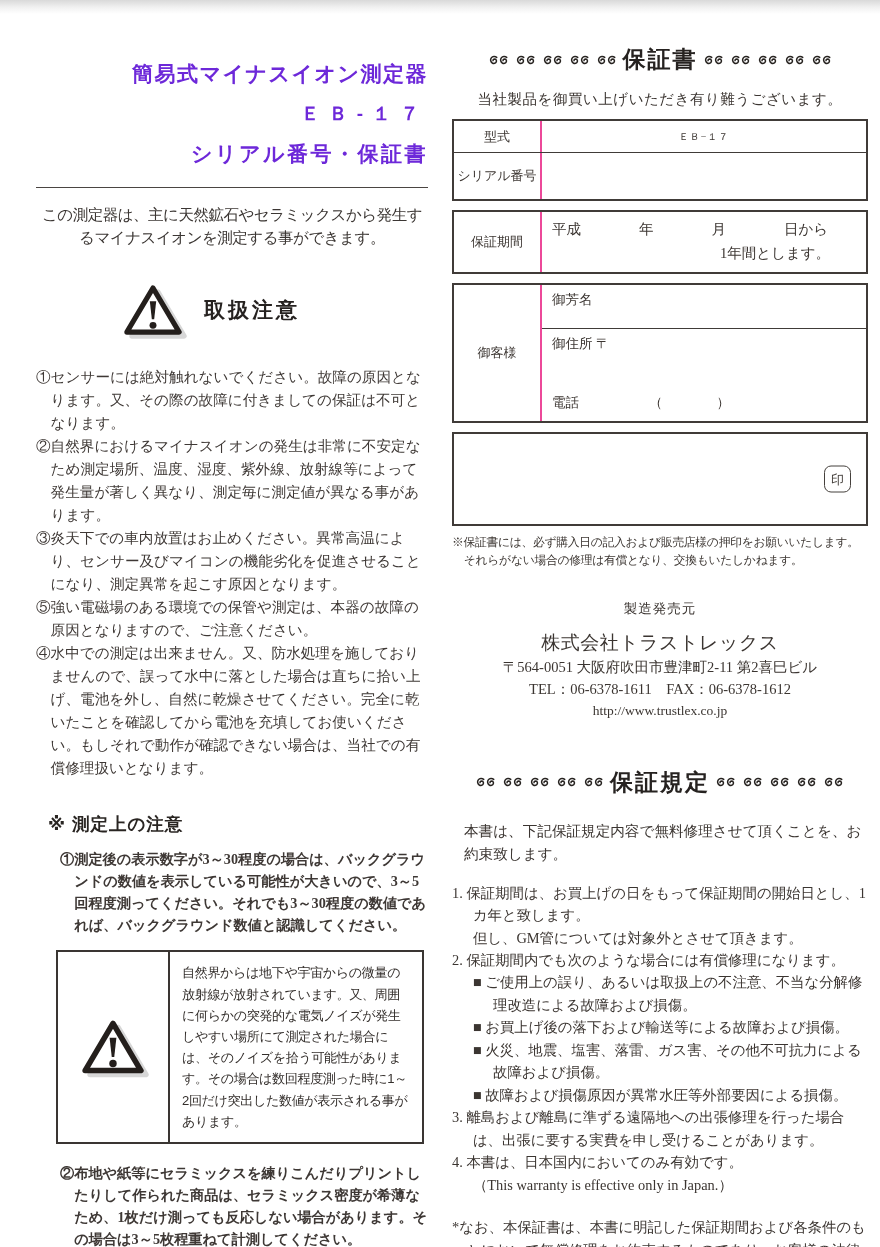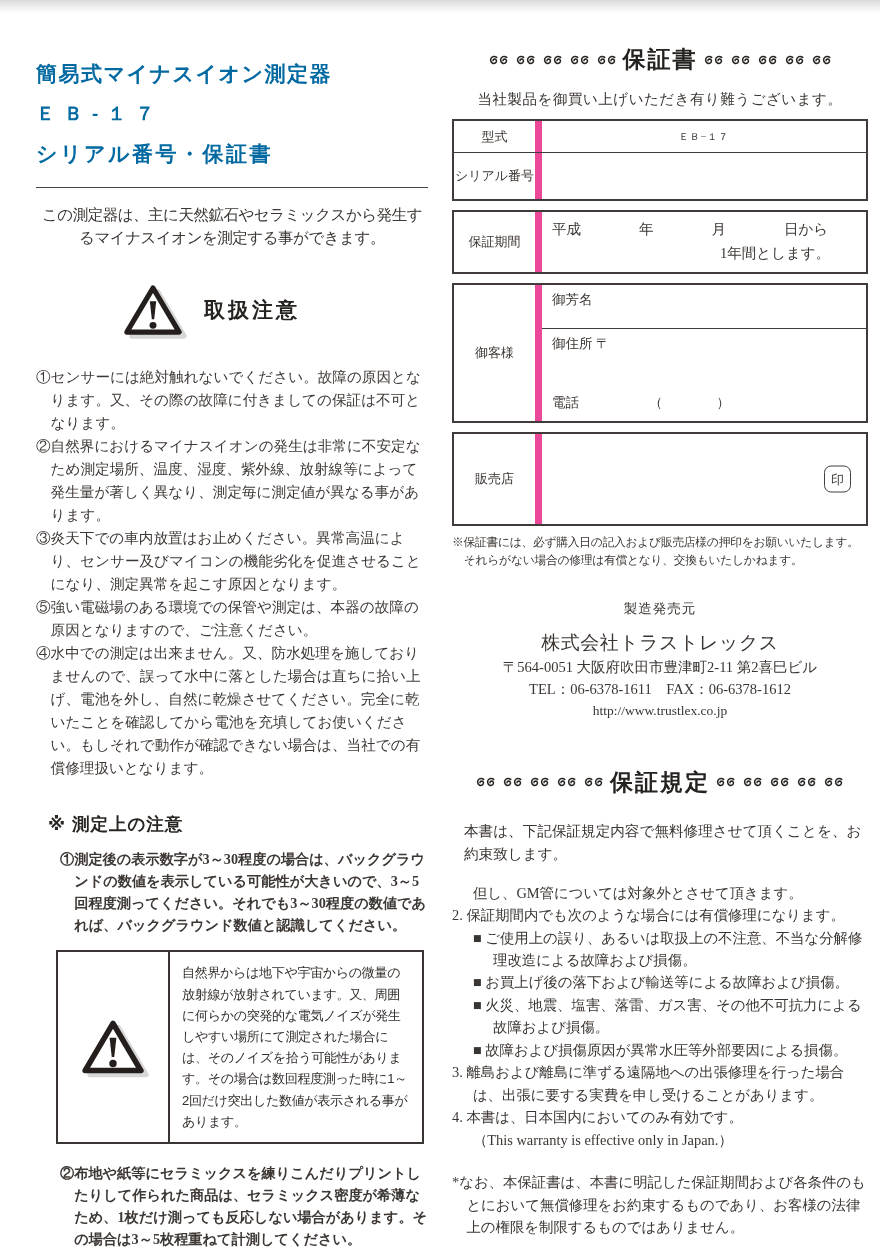--- a/index.html
+++ b/index.html
@@ -9,22 +9,22 @@
     font-family:"Liberation Serif","DejaVu Serif",serif;
     color:#3b3531;
   }
   .scan-edge { position:absolute; top:0; left:0; width:880px; height:14px;
     background:linear-gradient(#d9d9d9,#f2f2f2 55%,#ffffff); }
   .page { display:flex; position:relative; }
   .col-left { width:392px; margin-left:36px; }
   .col-right { width:416px; margin-left:24px; }
 
   
-  .title-block { text-align:left; margin-top:60px;
-    font-family:"Liberation Sans","DejaVu Sans",sans-serif; font-weight:bold; color:#0369a1; }
+  .title-block { text-align:right; margin-top:60px;
+    font-family:"Liberation Sans","DejaVu Sans",sans-serif; font-weight:bold; color:#6d28d9; }
   .title-1 { font-size:21px; letter-spacing:1.5px; }
   .title-2 { font-size:19px; letter-spacing:9px; margin-top:13px; }
   .title-3 { font-size:21px; letter-spacing:2.5px; margin-top:13px; }
   .divider { border:none; border-top:1.5px solid #4a4542; margin-top:19px; }
   .intro { font-family:"Liberation Sans","DejaVu Sans",sans-serif; font-size:15.5px;
     color:#3b3633; text-align:center; line-height:1.5; margin-top:15px; letter-spacing:-0.5px; }
 
   .caution-row { display:flex; align-items:center; justify-content:center; gap:22px;
     margin-top:34px; padding-right:40px; }
   .tri-shadow { filter:drop-shadow(5px 4px 0 rgba(110,110,110,0.28)); line-height:0; }
@@ -55,21 +55,21 @@
   .orn-strip { display:flex; gap:7px; align-items:center; }
   .orn { display:block; }
   .orn-title { font-family:"Liberation Sans","DejaVu Sans",sans-serif; font-weight:bold;
     font-size:23px; letter-spacing:2px; color:#262220; margin:0 6px; white-space:nowrap; }
   .thanks { font-size:14.5px; text-align:center; margin-top:15px; letter-spacing:0.5px; }
 
   .wbox { border:2px solid #403b38; margin-top:10px; font-size:13px; }
   .wbox + .wbox { margin-top:9px; }
   .wrow { display:flex; }
   .wlabel { width:88px; flex:none; display:flex; align-items:center; justify-content:center;
-    border-right:7px solid #ec4899; text-align:center; }
+    border-right:2px solid #ec4899; text-align:center; }
   .wvalue { flex:1; position:relative; }
   .row-model { height:32px; border-bottom:1.5px solid #403b38; }
   .row-model .wvalue { display:flex; align-items:center; justify-content:center;
     font-size:10px; letter-spacing:1px; }
   .row-serial { height:46px; }
   .row-period { height:60px; }
   .row-period .wvalue { padding:8px 10px; font-size:14.5px; }
   .period-line2 { margin-top:5px; padding-left:168px; }
   .row-customer { min-height:136px; }
   .cust-name { height:44px; padding:6px 10px; border-bottom:1.5px solid #403b38; font-size:13.5px; }
@@ -240,21 +240,20 @@
             <div>
               <span>電話</span><span class="tel-paren">（　　　　）</span>
             </div>
           </div>
         </div>
       </div>
     </div>
 
     <div class="wbox">
       <div class="wrow row-dealer">
-        <div class="wlabel">販売店</div>
         <div class="wvalue">
           <span class="seal">印</span>
         </div>
       </div>
     </div>
 
     <p class="wnote">※保証書には、必ず購入日の記入および販売店様の押印をお願いいたします。それらがない場合の修理は有償となり、交換もいたしかねます。</p>
 
     <div class="maker">
       <div class="maker-role">製造発売元</div>
@@ -308,20 +307,21 @@
           <svg class="orn" viewBox="0 0 26 12" width="20" height="10">
             <path d="M10 2.6 C8 .9 4.6 1.1 3 3.2 C1.4 5.3 2 8.5 4.3 9.9 C6.3 11 8.8 10.3 9.5 8.3 C10.1 6.6 9 4.9 7.3 4.8 C6 4.8 5.1 5.7 5.3 6.8" fill="none" stroke="#272320" stroke-width="2" stroke-linecap="round"></path>
             <path d="M10 2.6 C8 .9 4.6 1.1 3 3.2 C1.4 5.3 2 8.5 4.3 9.9 C6.3 11 8.8 10.3 9.5 8.3 C10.1 6.6 9 4.9 7.3 4.8 C6 4.8 5.1 5.7 5.3 6.8" fill="none" stroke="#272320" stroke-width="2" stroke-linecap="round" transform="translate(13,0)"></path>
           </svg>
         </span>
     </div>
 
     <p class="terms-intro">本書は、下記保証規定内容で無料修理させて頂くことを、お約束致します。</p>
 
     <div class="terms-list">
+      <p class="t-num">1. 保証期間は、お買上げの日をもって保証期間の開始日とし、1カ年と致します。</p>
       <p class="t-cont">但し、GM管については対象外とさせて頂きます。</p>
       <p class="t-num">2. 保証期間内でも次のような場合には有償修理になります。</p>
       <p class="t-bullet">■ ご使用上の誤り、あるいは取扱上の不注意、不当な分解修理改造による故障および損傷。</p>
       <p class="t-bullet">■ お買上げ後の落下および輸送等による故障および損傷。</p>
       <p class="t-bullet">■ 火災、地震、塩害、落雷、ガス害、その他不可抗力による故障および損傷。</p>
       <p class="t-bullet">■ 故障および損傷原因が異常水圧等外部要因による損傷。</p>
       <p class="t-num">3. 離島および離島に準ずる遠隔地への出張修理を行った場合は、出張に要する実費を申し受けることがあります。</p>
       <p class="t-num">4. 本書は、日本国内においてのみ有効です。</p>
       <p class="t-cont">（This warranty is effective only in Japan.）</p>
     </div>

